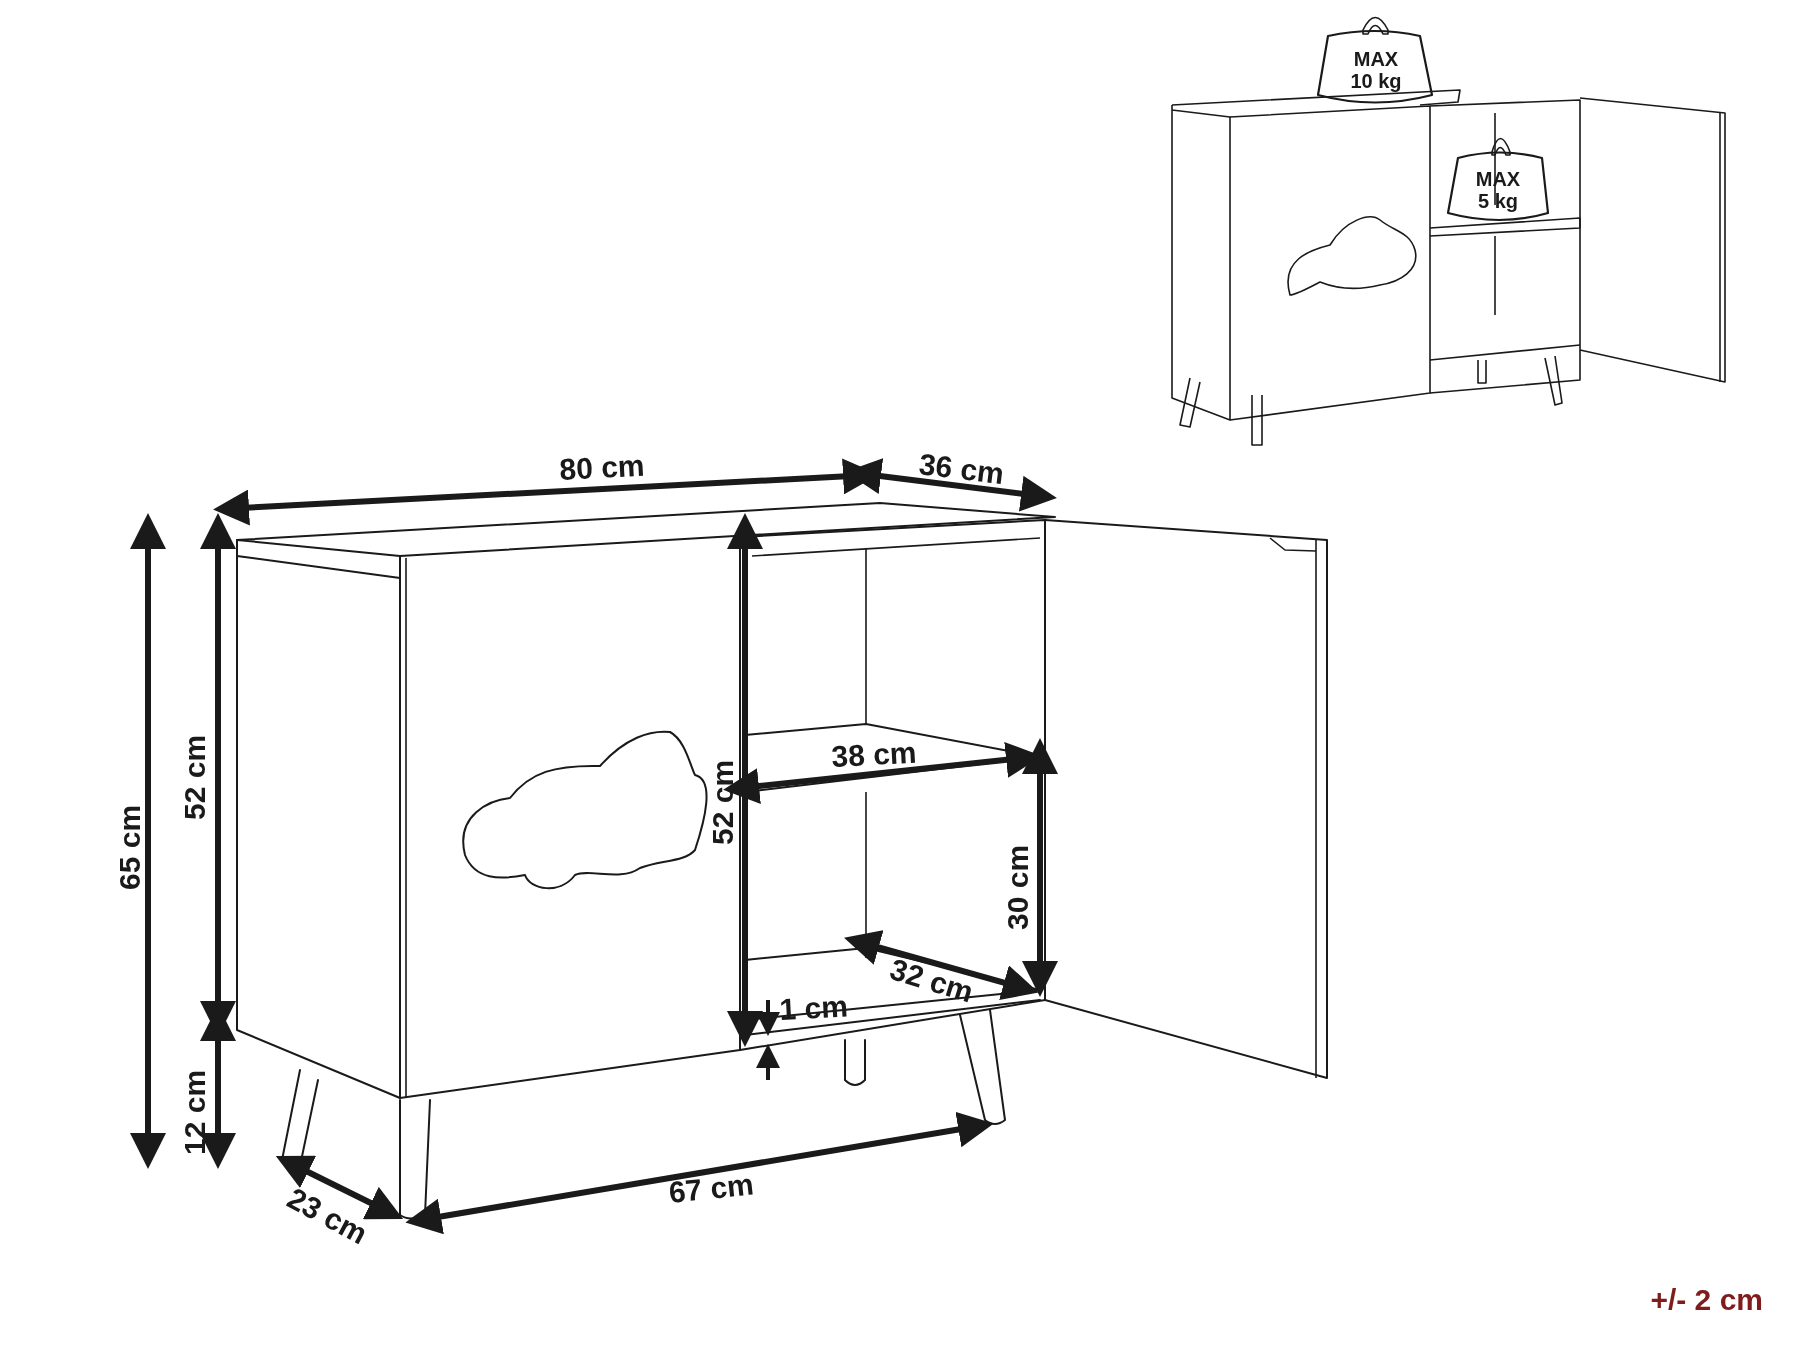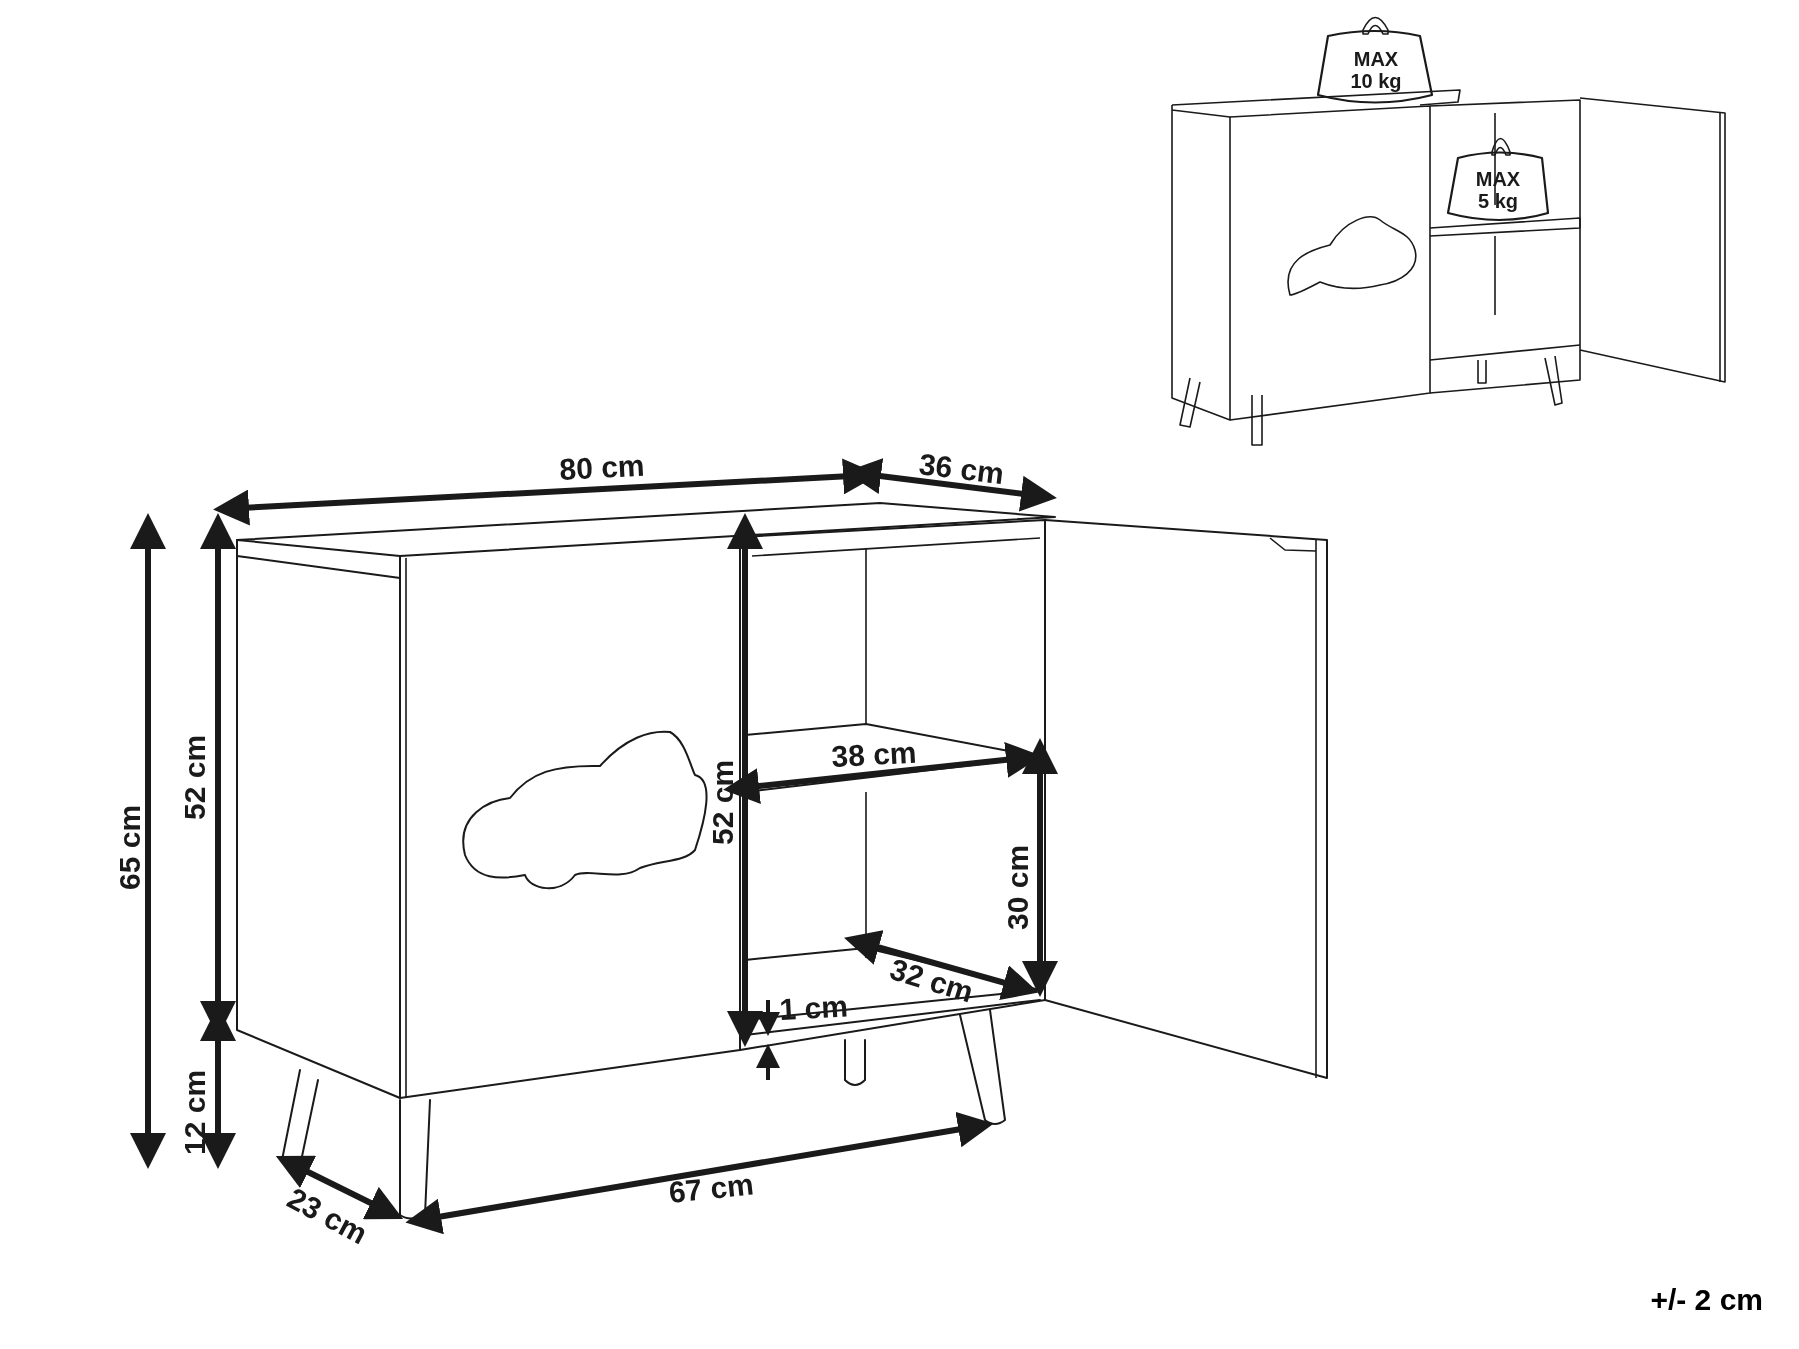--- a/index.html
+++ b/index.html
@@ -4,21 +4,21 @@
 <style>
   html, body { margin:0; padding:0; background:#ffffff; }
   body { width:1799px; height:1349px; position:relative; overflow:hidden; font-family:"Liberation Sans", sans-serif; }
   svg { position:absolute; left:0; top:0; }
   .line { fill:none; stroke:#1a1a1a; stroke-width:2; stroke-linejoin:round; stroke-linecap:round; }
   .thin { fill:none; stroke:#1a1a1a; stroke-width:1.6; stroke-linejoin:round; }
   .dim { fill:none; stroke:#1a1a1a; stroke-width:6; }
   .dimthin { fill:none; stroke:#1a1a1a; stroke-width:4; }
   .lbl { font-family:"Liberation Sans", sans-serif; font-weight:bold; fill:#1a1a1a; font-size:30px; }
   .wlbl { font-family:"Liberation Sans", sans-serif; font-weight:bold; fill:#1a1a1a; font-size:20px; text-anchor:middle; }
-  .tol { position:absolute; right:36px; bottom:32px; font-family:"Liberation Sans", sans-serif; font-weight:bold; font-size:30px; color:#000000; }
+  .tol { position:absolute; right:36px; bottom:32px; font-family:"Liberation Sans", sans-serif; font-weight:bold; font-size:30px; color:#7f1d1d; }
 </style>
 </head>
 <body>
 
 <svg width="1799" height="1349" viewBox="0 0 1799 1349">
   <defs>
     <marker id="ah" markerWidth="6" markerHeight="6" refX="4.5" refY="3" orient="auto" markerUnits="strokeWidth">
       <path d="M0,0 L6,3 L0,6 z" fill="#1a1a1a"></path>
     </marker>
     <marker id="ahs" markerWidth="6" markerHeight="6" refX="1.5" refY="3" orient="auto-start-reverse" markerUnits="strokeWidth">

